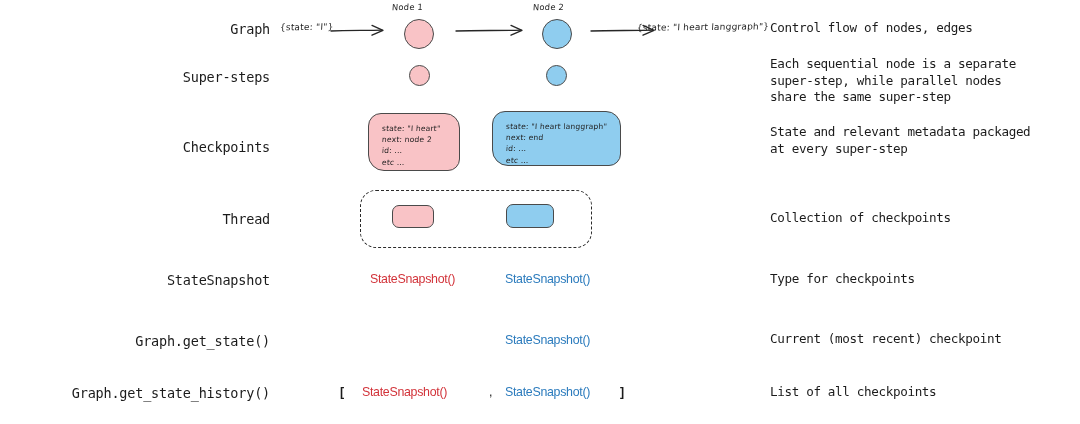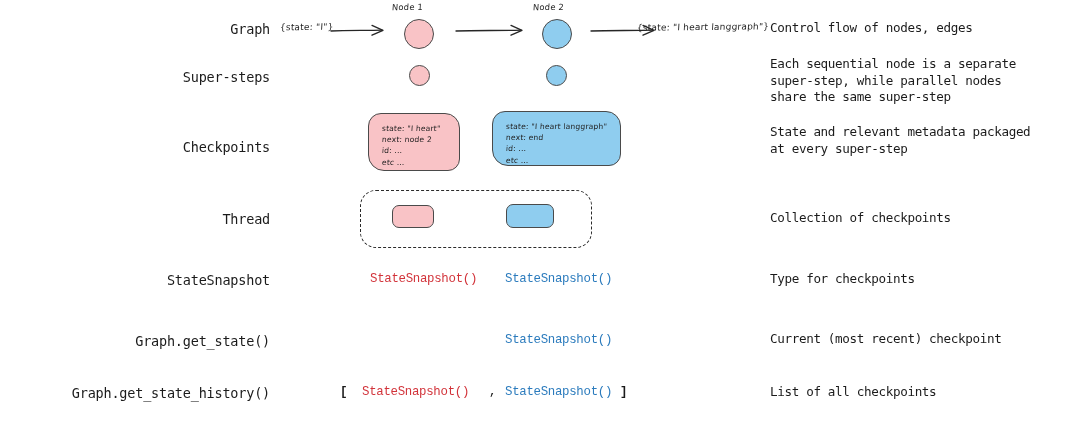--- a/index.html
+++ b/index.html
@@ -101,21 +101,21 @@
     box-sizing: border-box;
     border: 1.6px solid #4a4a4a;
     border-radius: 7px;
   }
   .mini-pink { background: #f9c3c6; }
   .mini-blue { background: #8fcdef; }
 
   
   .tok {
     position: absolute;
-    font-family: Liberation Mono, monospace;
+    font-family: Liberation Sans, sans-serif;
     font-size: 12.4px;
     letter-spacing: -0.3px;
     white-space: nowrap;
   }
   .tok-red  { color: #d2333a; }
   .tok-blue { color: #2b7bbd; }
   .tok-dark { color: #1b1b1b; }
 
   svg.arrow { position: absolute; overflow: visible; }
 </style>

